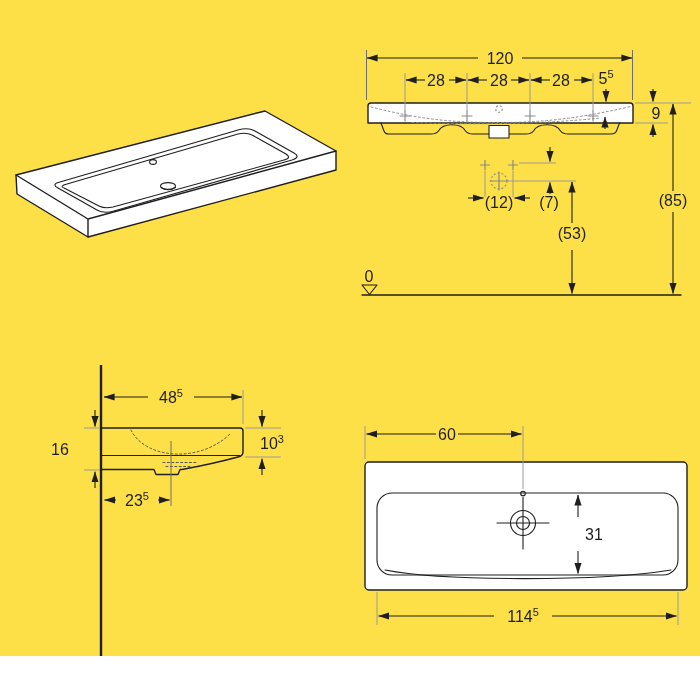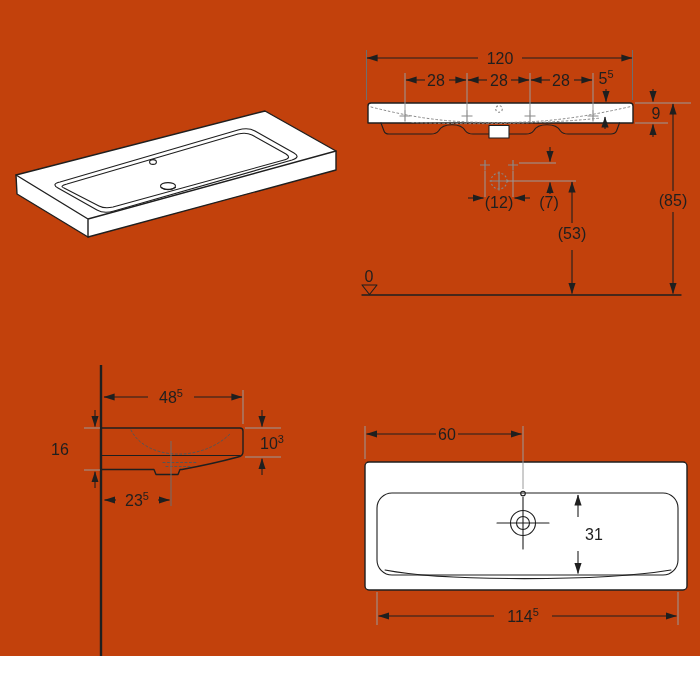--- a/index.html
+++ b/index.html
@@ -1,16 +1,16 @@
 <!DOCTYPE html>
 <html><head>
 <meta charset="utf-8">
 <style>
   html,body{margin:0;padding:0;background:#ffffff;}
-  .stage{width:700px;height:656px;position:relative;background:#c2410c;}
+  .stage{width:700px;height:656px;position:relative;background:#fde047;}
   svg{display:block;}
   
   .oline{stroke:#1f1f1f;fill:none;stroke-width:1.4;stroke-linejoin:round;stroke-linecap:round;}
   .oline-thin{stroke:#1f1f1f;fill:none;stroke-width:1.1;stroke-linejoin:round;stroke-linecap:round;}
   .fillw{fill:#ffffff;}
   .thick{stroke:#1f1f1f;stroke-width:2.4;fill:none;}
   
   .dim-line{stroke:#1f1f1f;stroke-width:1.1;fill:none;}
   .ext{stroke:#9a9a9a;stroke-width:1;fill:none;}
   .ext-d{stroke:#6e6e6e;stroke-width:1;fill:none;}

